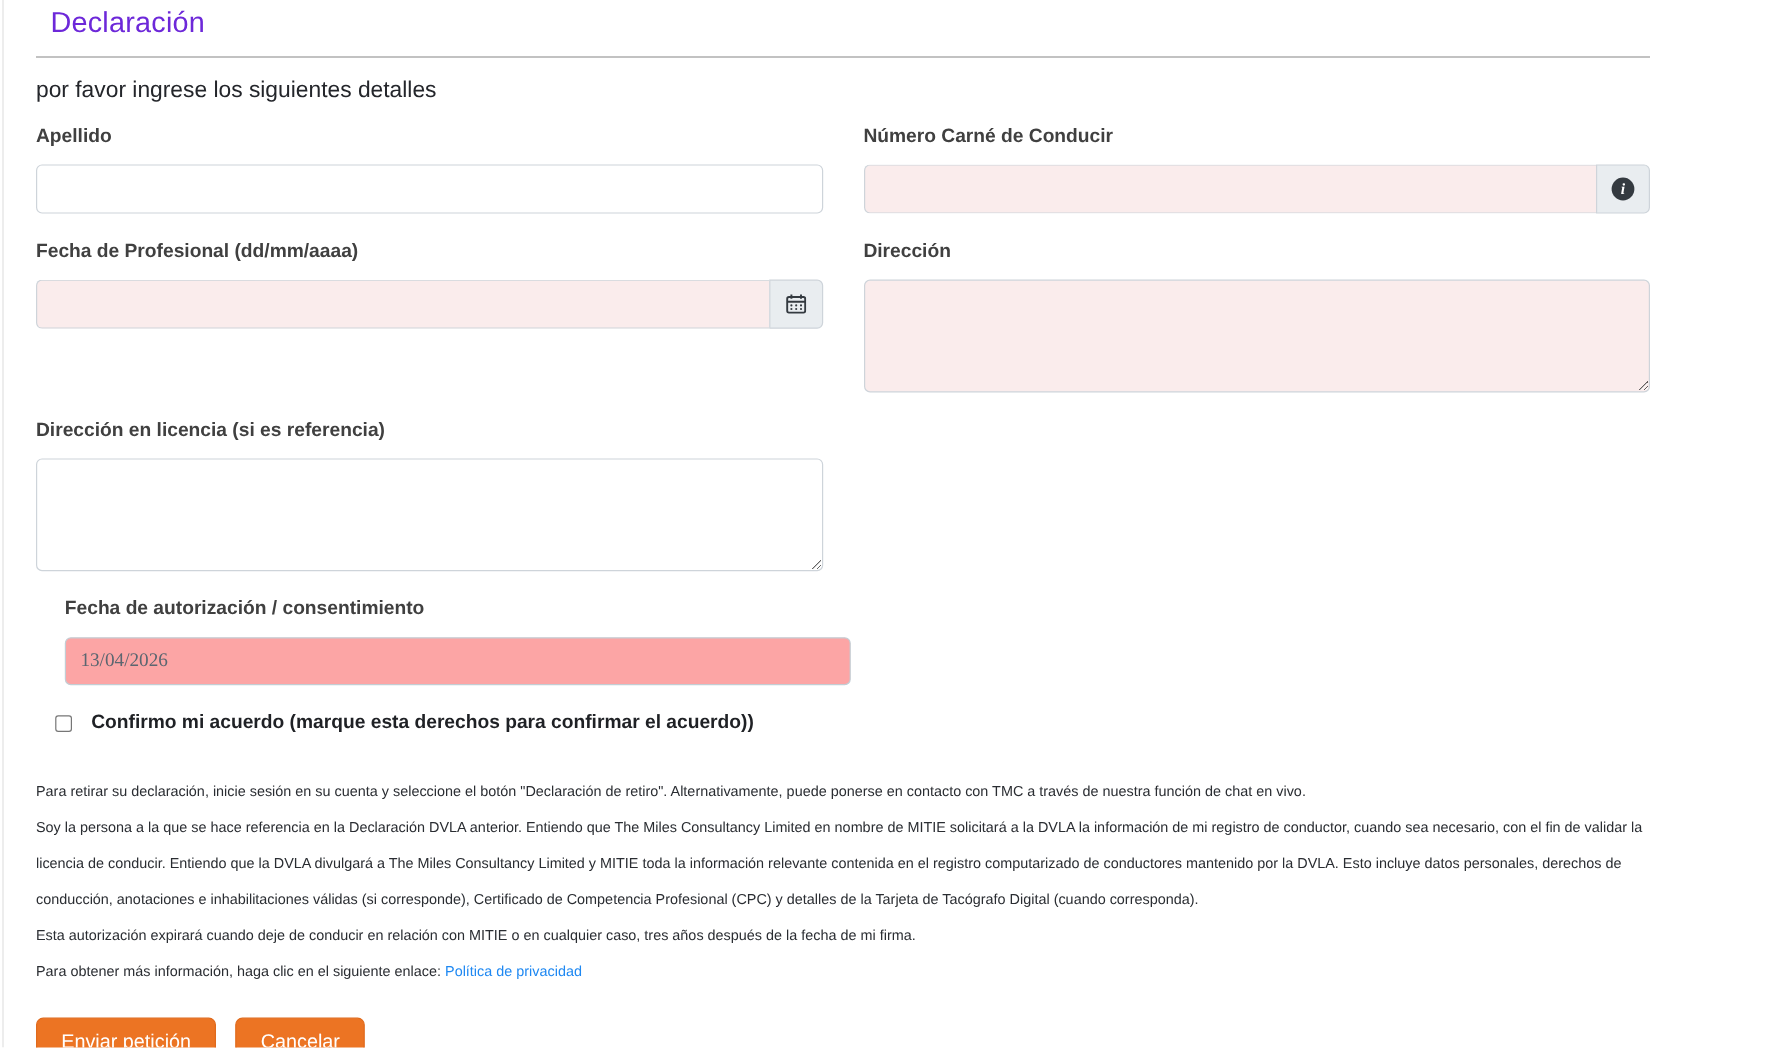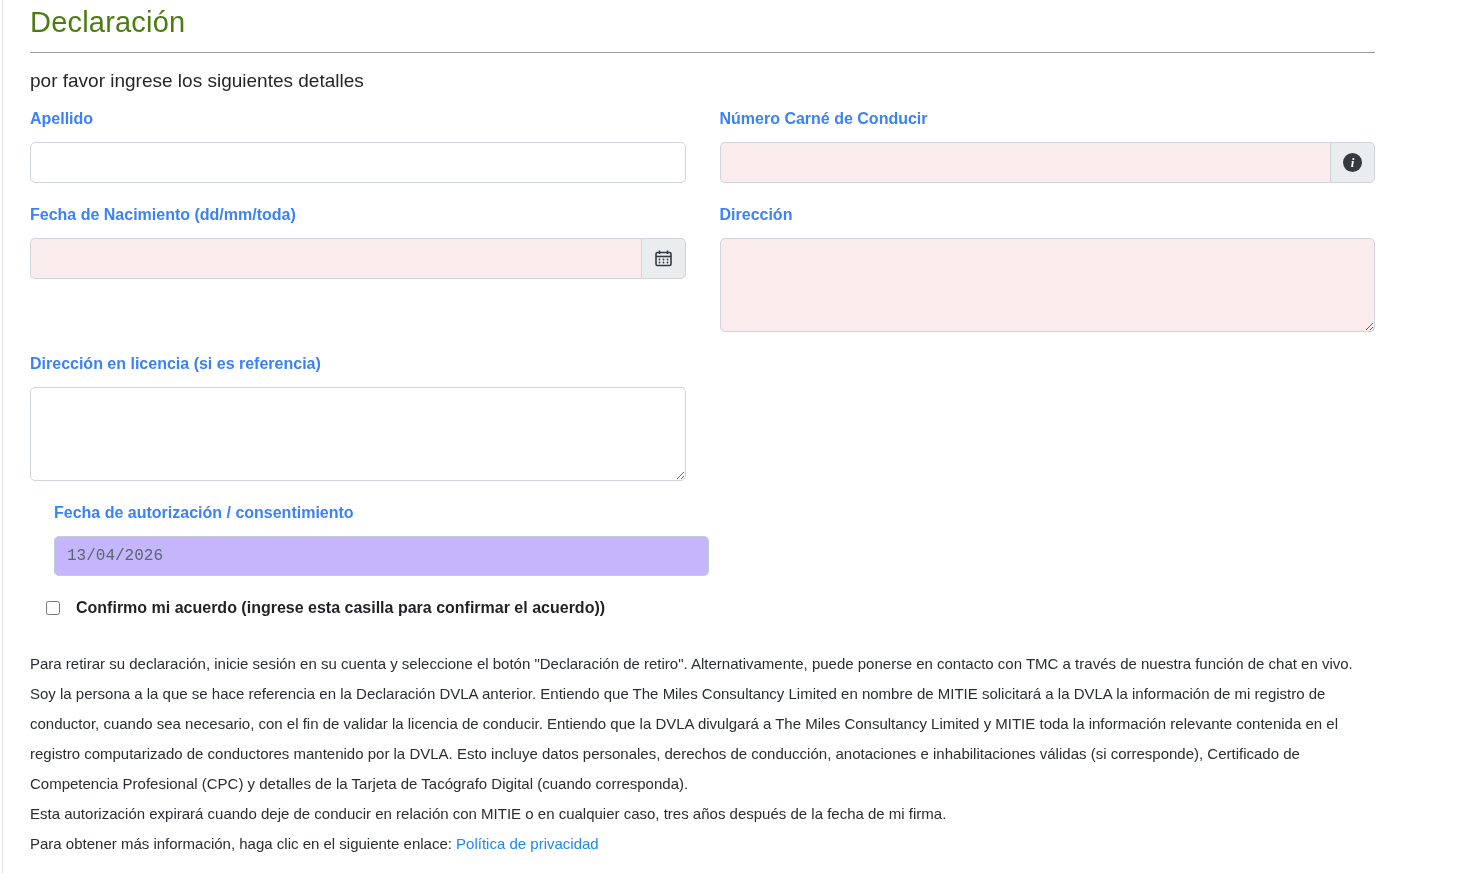--- a/index.html
+++ b/index.html
@@ -17,24 +17,24 @@
     left: 2px; top: 0; bottom: 0;
     width: 1px;
     background: #e2e2e2;
   }
   .container {
     margin-left: 30px;
     width: 1345px;
     padding-top: 6px;
   }
   h1.page-title {
-    font-size: 29px;
+    font-size: 24px;
     font-weight: 400;
-    margin: 0 0 13px 0;
-    color: #4d7c0f;
+    margin: 0 0 13px 12px;
+    color: #6d28d9;
     letter-spacing: 0.2px;
   }
   hr.title-rule {
     border: none;
     border-top: 1px solid #9b9b9b;
     margin: 0 0 17px 0;
   }
   .subtitle {
     font-size: 19px;
     font-weight: 400;
@@ -44,21 +44,21 @@
   .form-grid {
     display: grid;
     grid-template-columns: 1fr 1fr;
     column-gap: 34px;
   }
   .field { margin-bottom: 23px; }
   .field-label {
     display: block;
     font-size: 16px;
     font-weight: 700;
-    color: #3b82f6;
+    color: #404040;
     margin-bottom: 14px;
   }
   input.text-input, textarea.text-area {
     width: 100%;
     font-family: "Liberation Sans", "DejaVu Sans", sans-serif;
     font-size: 16px;
     color: #3a3f44;
     border: 1px solid #ced4da;
     border-radius: 5px;
     padding: 8px 12px;
@@ -101,45 +101,45 @@
     align-items: center;
     justify-content: center;
     font-family: "Liberation Serif", serif;
     font-style: italic;
     line-height: 1;
   }
   .field-single { width: 655px; margin-left: 24px; }
   input.disabled-input {
     width: 100%;
     height: 40px;
-    font-family: Liberation Mono, monospace;
+    font-family: Liberation Serif, serif;
     font-size: 16px;
     color: #5b6670;
-    background: #c4b5fd;
+    background: #fca5a5;
     border: 1px solid #c3cdd4;
     border-radius: 5px;
     padding: 8px 12px;
   }
   .checkbox-row {
     display: flex;
     align-items: center;
     margin: 6px 0 26px 16px;
   }
   .checkbox-row input[type="checkbox"] {
     width: 14px; height: 14px;
     margin: 0 16px 0 0;
     accent-color: #ffffff;
   }
   .checkbox-row label {
     font-size: 16px;
     font-weight: 700;
     color: #1f2125;
   }
   .legal-text {
-    font-size: 15px;
+    font-size: 12px;
     line-height: 30px;
     color: #2a2d32;
     margin-top: 32px;
   }
   .legal-text p { margin: 0; }
   a.privacy-link {
     color: #1e88f2;
     text-decoration: none;
     cursor: pointer;
   }
@@ -183,21 +183,21 @@
     <div class="field">
       <label class="field-label">Número Carné de Conducir</label>
       <div class="input-group">
         <input class="text-input bg-pink" type="text" value="" style="">
         <span class="input-addon">
           <span class="info-circle">i</span>
         </span>
       </div>
     </div>
     <div class="field">
-      <label class="field-label">Fecha de Nacimiento (dd/mm/toda)</label>
+      <label class="field-label">Fecha de Profesional (dd/mm/aaaa)</label>
       <div class="input-group">
         <input class="text-input bg-pink" type="text" value="" style="">
         <span class="input-addon">
           <svg class="calendar-svg" width="17" height="17" viewBox="0 0 17 17">
             <rect x="1" y="2.5" width="15" height="13" rx="1.5" fill="none" stroke="#343a40" stroke-width="1.6"></rect>
             <line x1="1" y1="6.5" x2="16" y2="6.5" stroke="#343a40" stroke-width="1.6"></line>
             <line x1="4.5" y1="0.5" x2="4.5" y2="4" stroke="#343a40" stroke-width="1.6"></line>
             <line x1="12.5" y1="0.5" x2="12.5" y2="4" stroke="#343a40" stroke-width="1.6"></line>
             <circle cx="4.5" cy="9.5" r="0.9" fill="#343a40"></circle>
             <circle cx="8.5" cy="9.5" r="0.9" fill="#343a40"></circle>
@@ -220,21 +220,21 @@
     </div>
   </div>
 
   <div class="field field-single">
     <label class="field-label">Fecha de autorización / consentimiento</label>
     <input class="disabled-input" type="text" disabled="" value="13/04/2026" style="">
   </div>
 
   <div class="checkbox-row">
     <input type="checkbox" id="confirm-check" style="">
-    <label for="confirm-check">Confirmo mi acuerdo (ingrese esta casilla para confirmar el acuerdo))</label>
+    <label for="confirm-check">Confirmo mi acuerdo (marque esta derechos para confirmar el acuerdo))</label>
   </div>
 
   <div class="legal-text">
     <p>Para retirar su declaración, inicie sesión en su cuenta y seleccione el botón "Declaración de retiro". Alternativamente, puede ponerse en contacto con TMC a través de nuestra función de chat en vivo.</p>
     <p>Soy la persona a la que se hace referencia en la Declaración DVLA anterior. Entiendo que The Miles Consultancy Limited en nombre de MITIE solicitará a la DVLA la información de mi registro de conductor, cuando sea necesario, con el fin de validar la licencia de conducir. Entiendo que la DVLA divulgará a The Miles Consultancy Limited y MITIE toda la información relevante contenida en el registro computarizado de conductores mantenido por la DVLA. Esto incluye datos personales, derechos de conducción, anotaciones e inhabilitaciones válidas (si corresponde), Certificado de Competencia Profesional (CPC) y detalles de la Tarjeta de Tacógrafo Digital (cuando corresponda).</p>
     <p>Esta autorización expirará cuando deje de conducir en relación con MITIE o en cualquier caso, tres años después de la fecha de mi firma.</p>
     <p><span>Para obtener más información, haga clic en el siguiente enlace:</span> <a class="privacy-link">Política de privacidad</a></p>
   </div>
 
   <div class="button-row">

